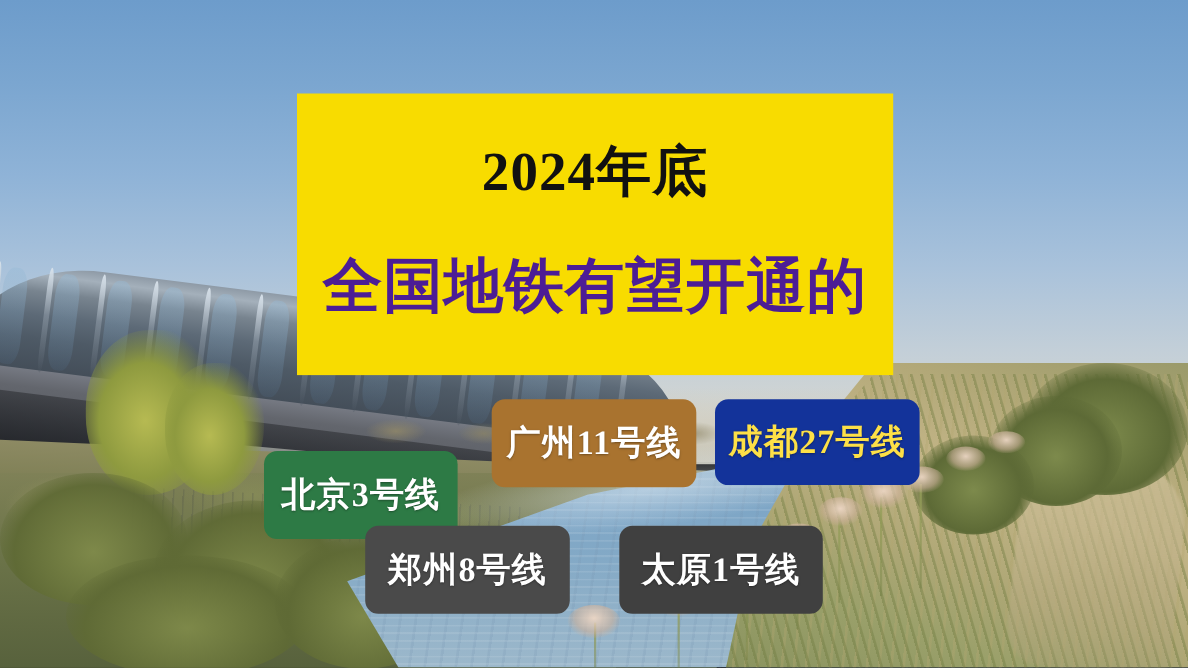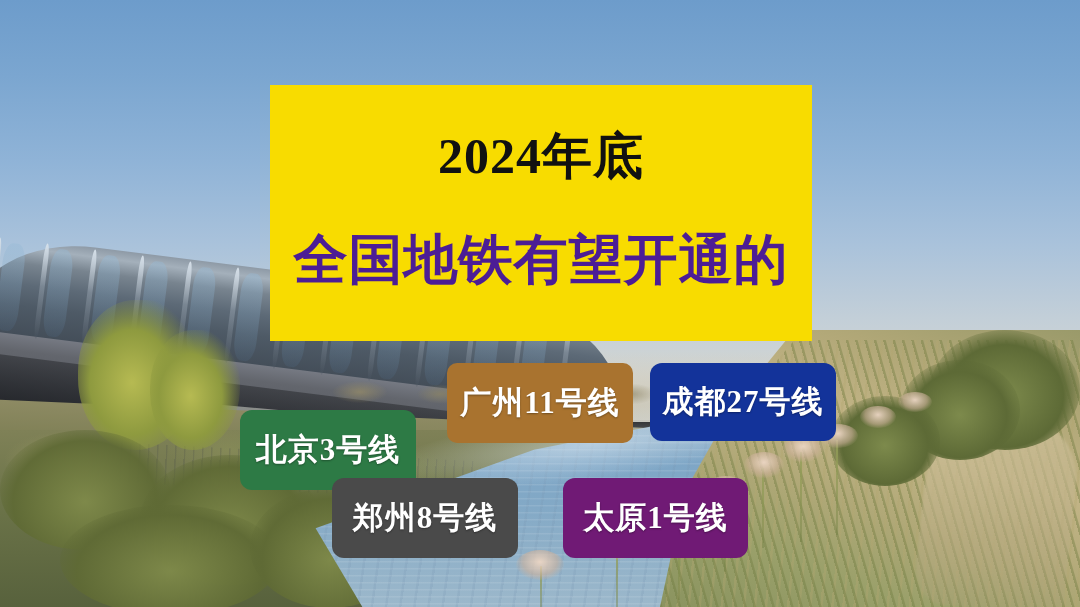--- a/index.html
+++ b/index.html
@@ -262,21 +262,21 @@
     color: #ffffff;
     font-weight: 700;
     font-size: 31px;
     letter-spacing: 1px;
     white-space: nowrap;
     font-family: "Liberation Serif", "DejaVu Serif", serif;
     text-shadow: 0 1px 2px rgba(0,0,0,.35);
     box-sizing: border-box;
   }
   #tag-beijing  { left: 240px; top: 363px; width: 176px; height: 80px; }
-  #tag-guangzhou{ left: 447px; top: 363px; width: 186px; height: 80px; border-radius: 10px; }
+  #tag-guangzhou{ left: 447px; top: 363px; width: 186px; height: 80px; }
   #tag-chengdu  { left: 650px; top: 363px; width: 186px; height: 78px; }
   #tag-zhengzhou{ left: 332px; top: 478px; width: 186px; height: 80px; }
   #tag-taiyuan  { left: 563px; top: 478px; width: 185px; height: 80px; }
 </style>
 </head>
 <body>
 
 <div id="stage">
 
   <div class="photo">
@@ -381,17 +381,17 @@
     <div class="reed" style="left:898px; top:392px; width:34px; height:20px;"></div>
   </div>
 
   <div class="banner" style="background: rgb(248, 220, 0);">
     <div class="banner-line bl1" style="color: rgb(17, 17, 17);">2024年底</div>
     <div class="banner-line bl2" style="color: #4c1d95; margin-top: 34px;">全国地铁有望开通的</div>
   </div>
 
   <div class="tag" id="tag-beijing" style="background: rgb(45, 122, 69); color: rgb(255, 255, 255); margin-top: 47px;">北京3号线</div>
   <div class="tag" id="tag-guangzhou" style="background: rgb(169, 115, 47); color: rgb(255, 255, 255);">广州11号线</div>
-  <div class="tag" id="tag-chengdu" style="background: rgb(19, 51, 154); color: #ffffff;">成都27号线</div>
+  <div class="tag" id="tag-chengdu" style="background: rgb(19, 51, 154); color: #fde047;">成都27号线</div>
   <div class="tag" id="tag-zhengzhou" style="background: rgb(74, 74, 74); color: rgb(255, 255, 255);">郑州8号线</div>
-  <div class="tag" id="tag-taiyuan" style="background: #701a75; color: rgb(255, 255, 255);">太原1号线</div>
+  <div class="tag" id="tag-taiyuan" style="background: #404040; color: rgb(255, 255, 255);">太原1号线</div>
 
 </div>
 
 </body></html>

